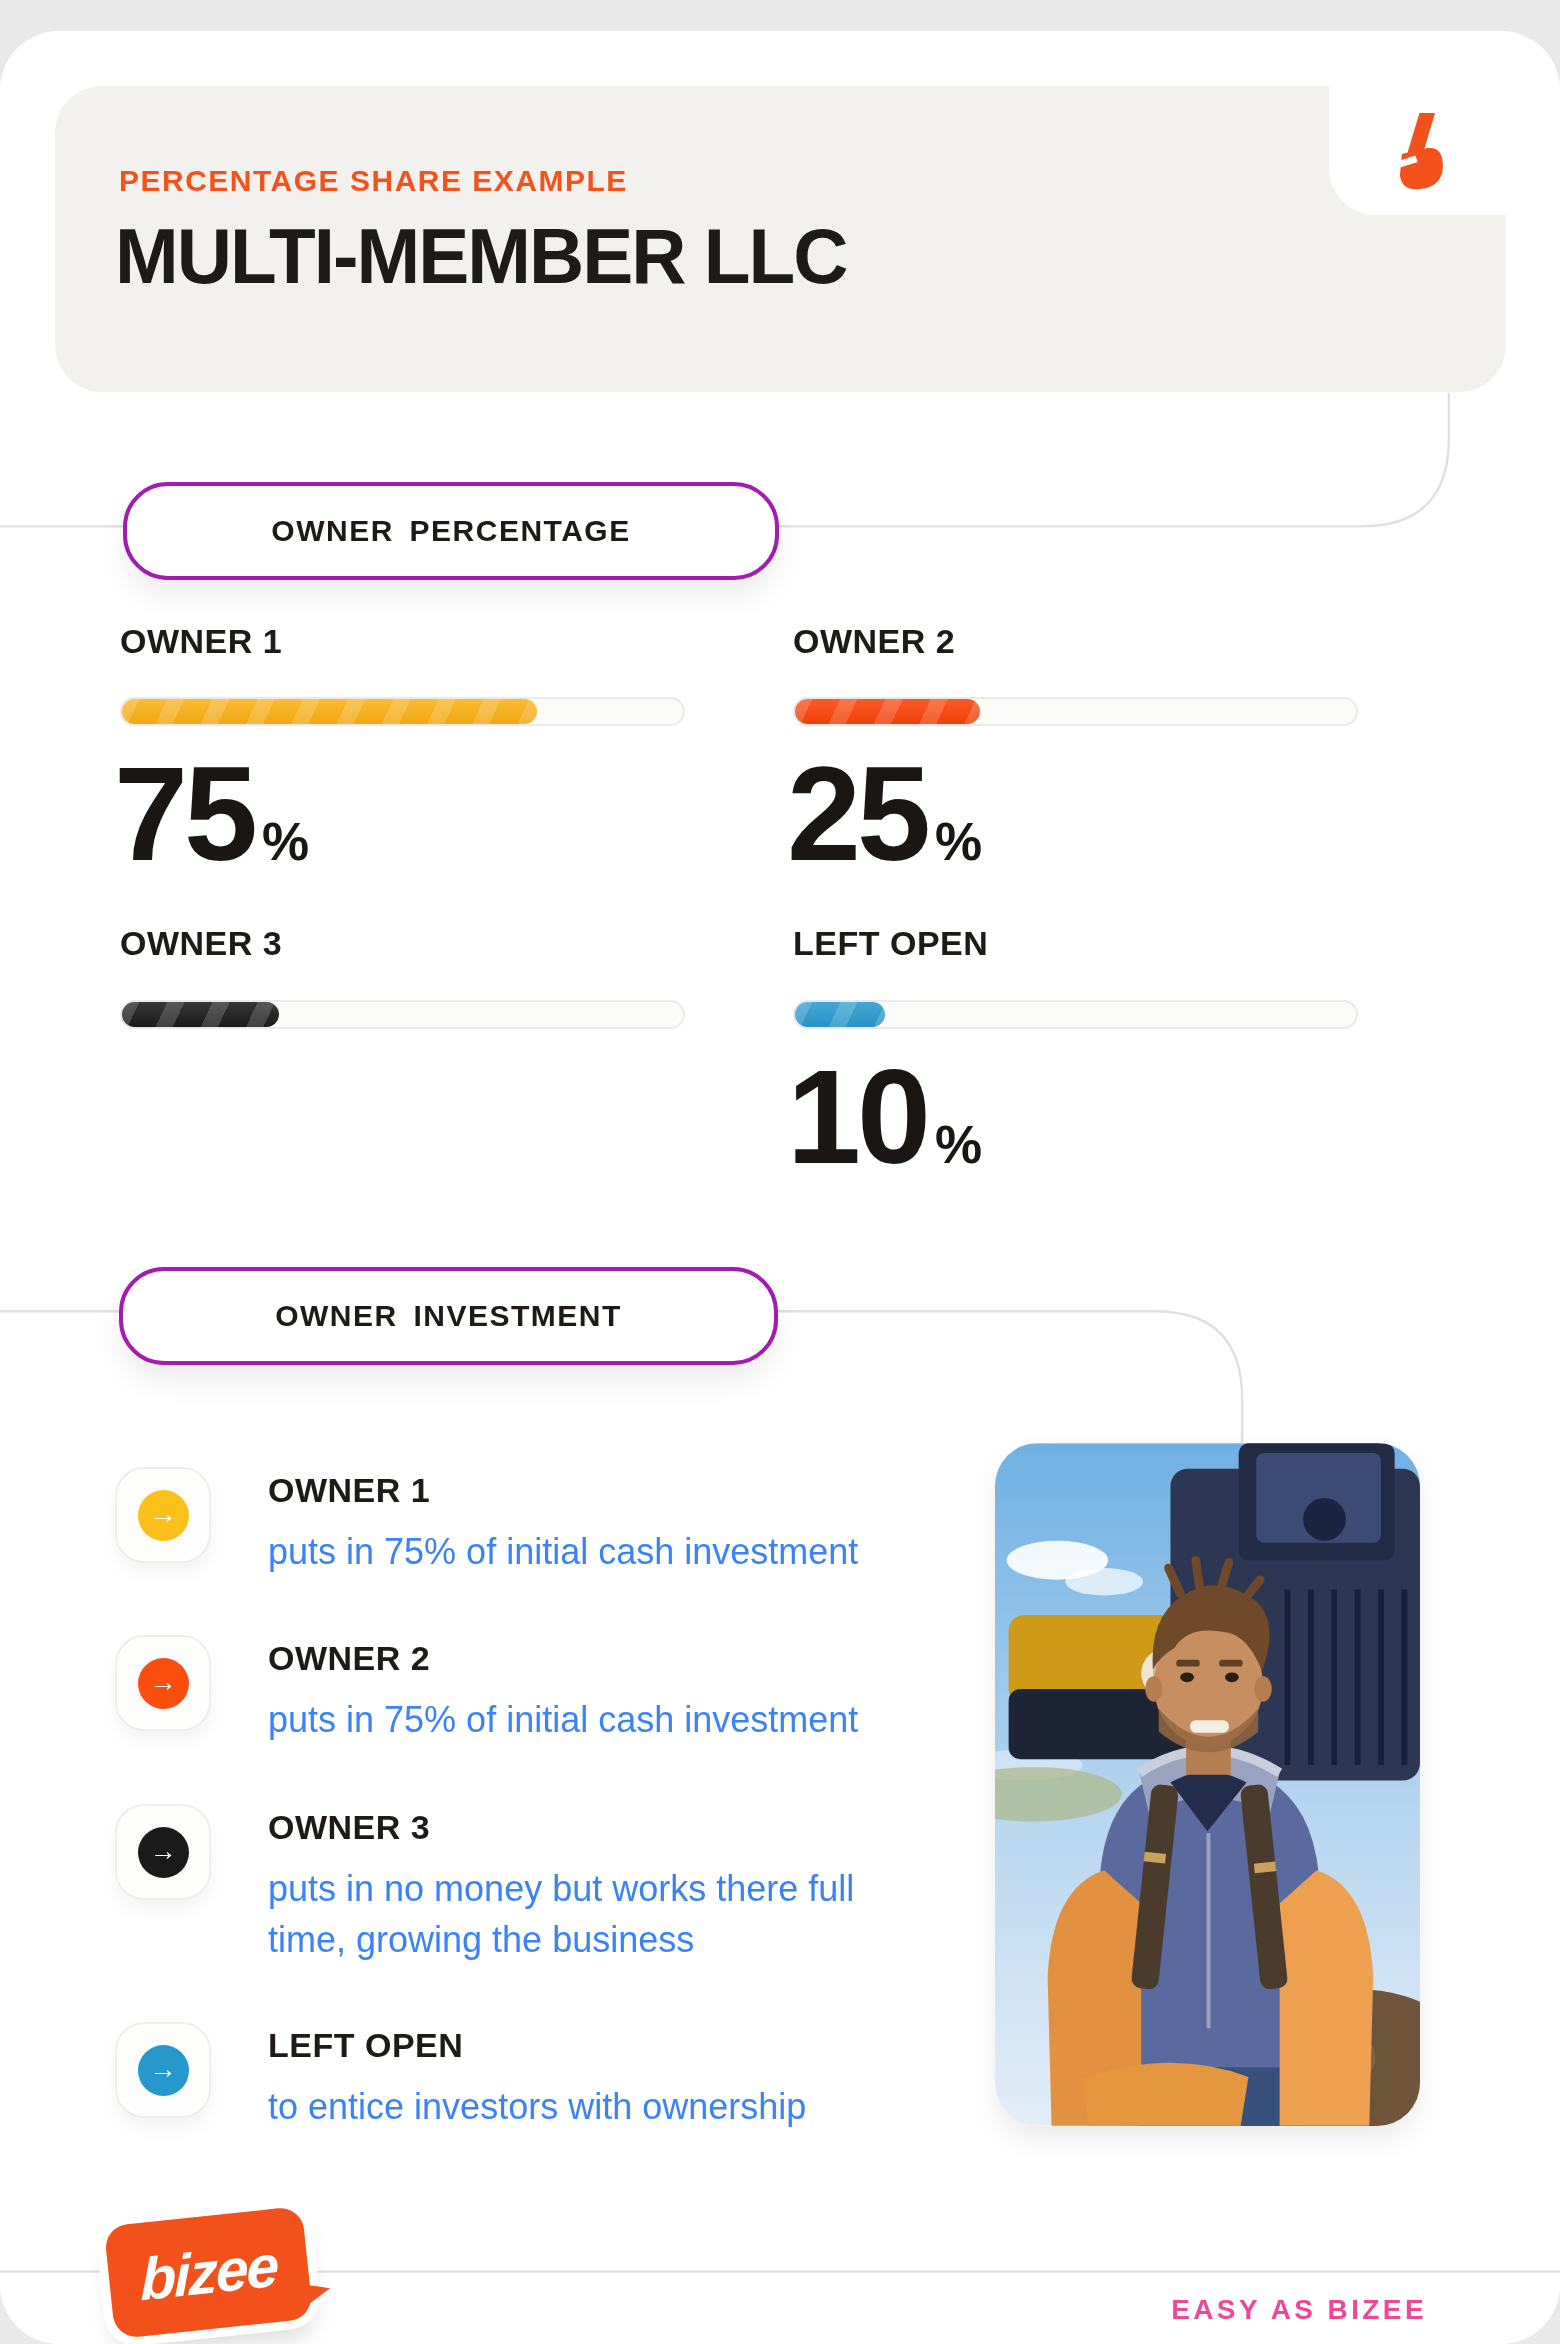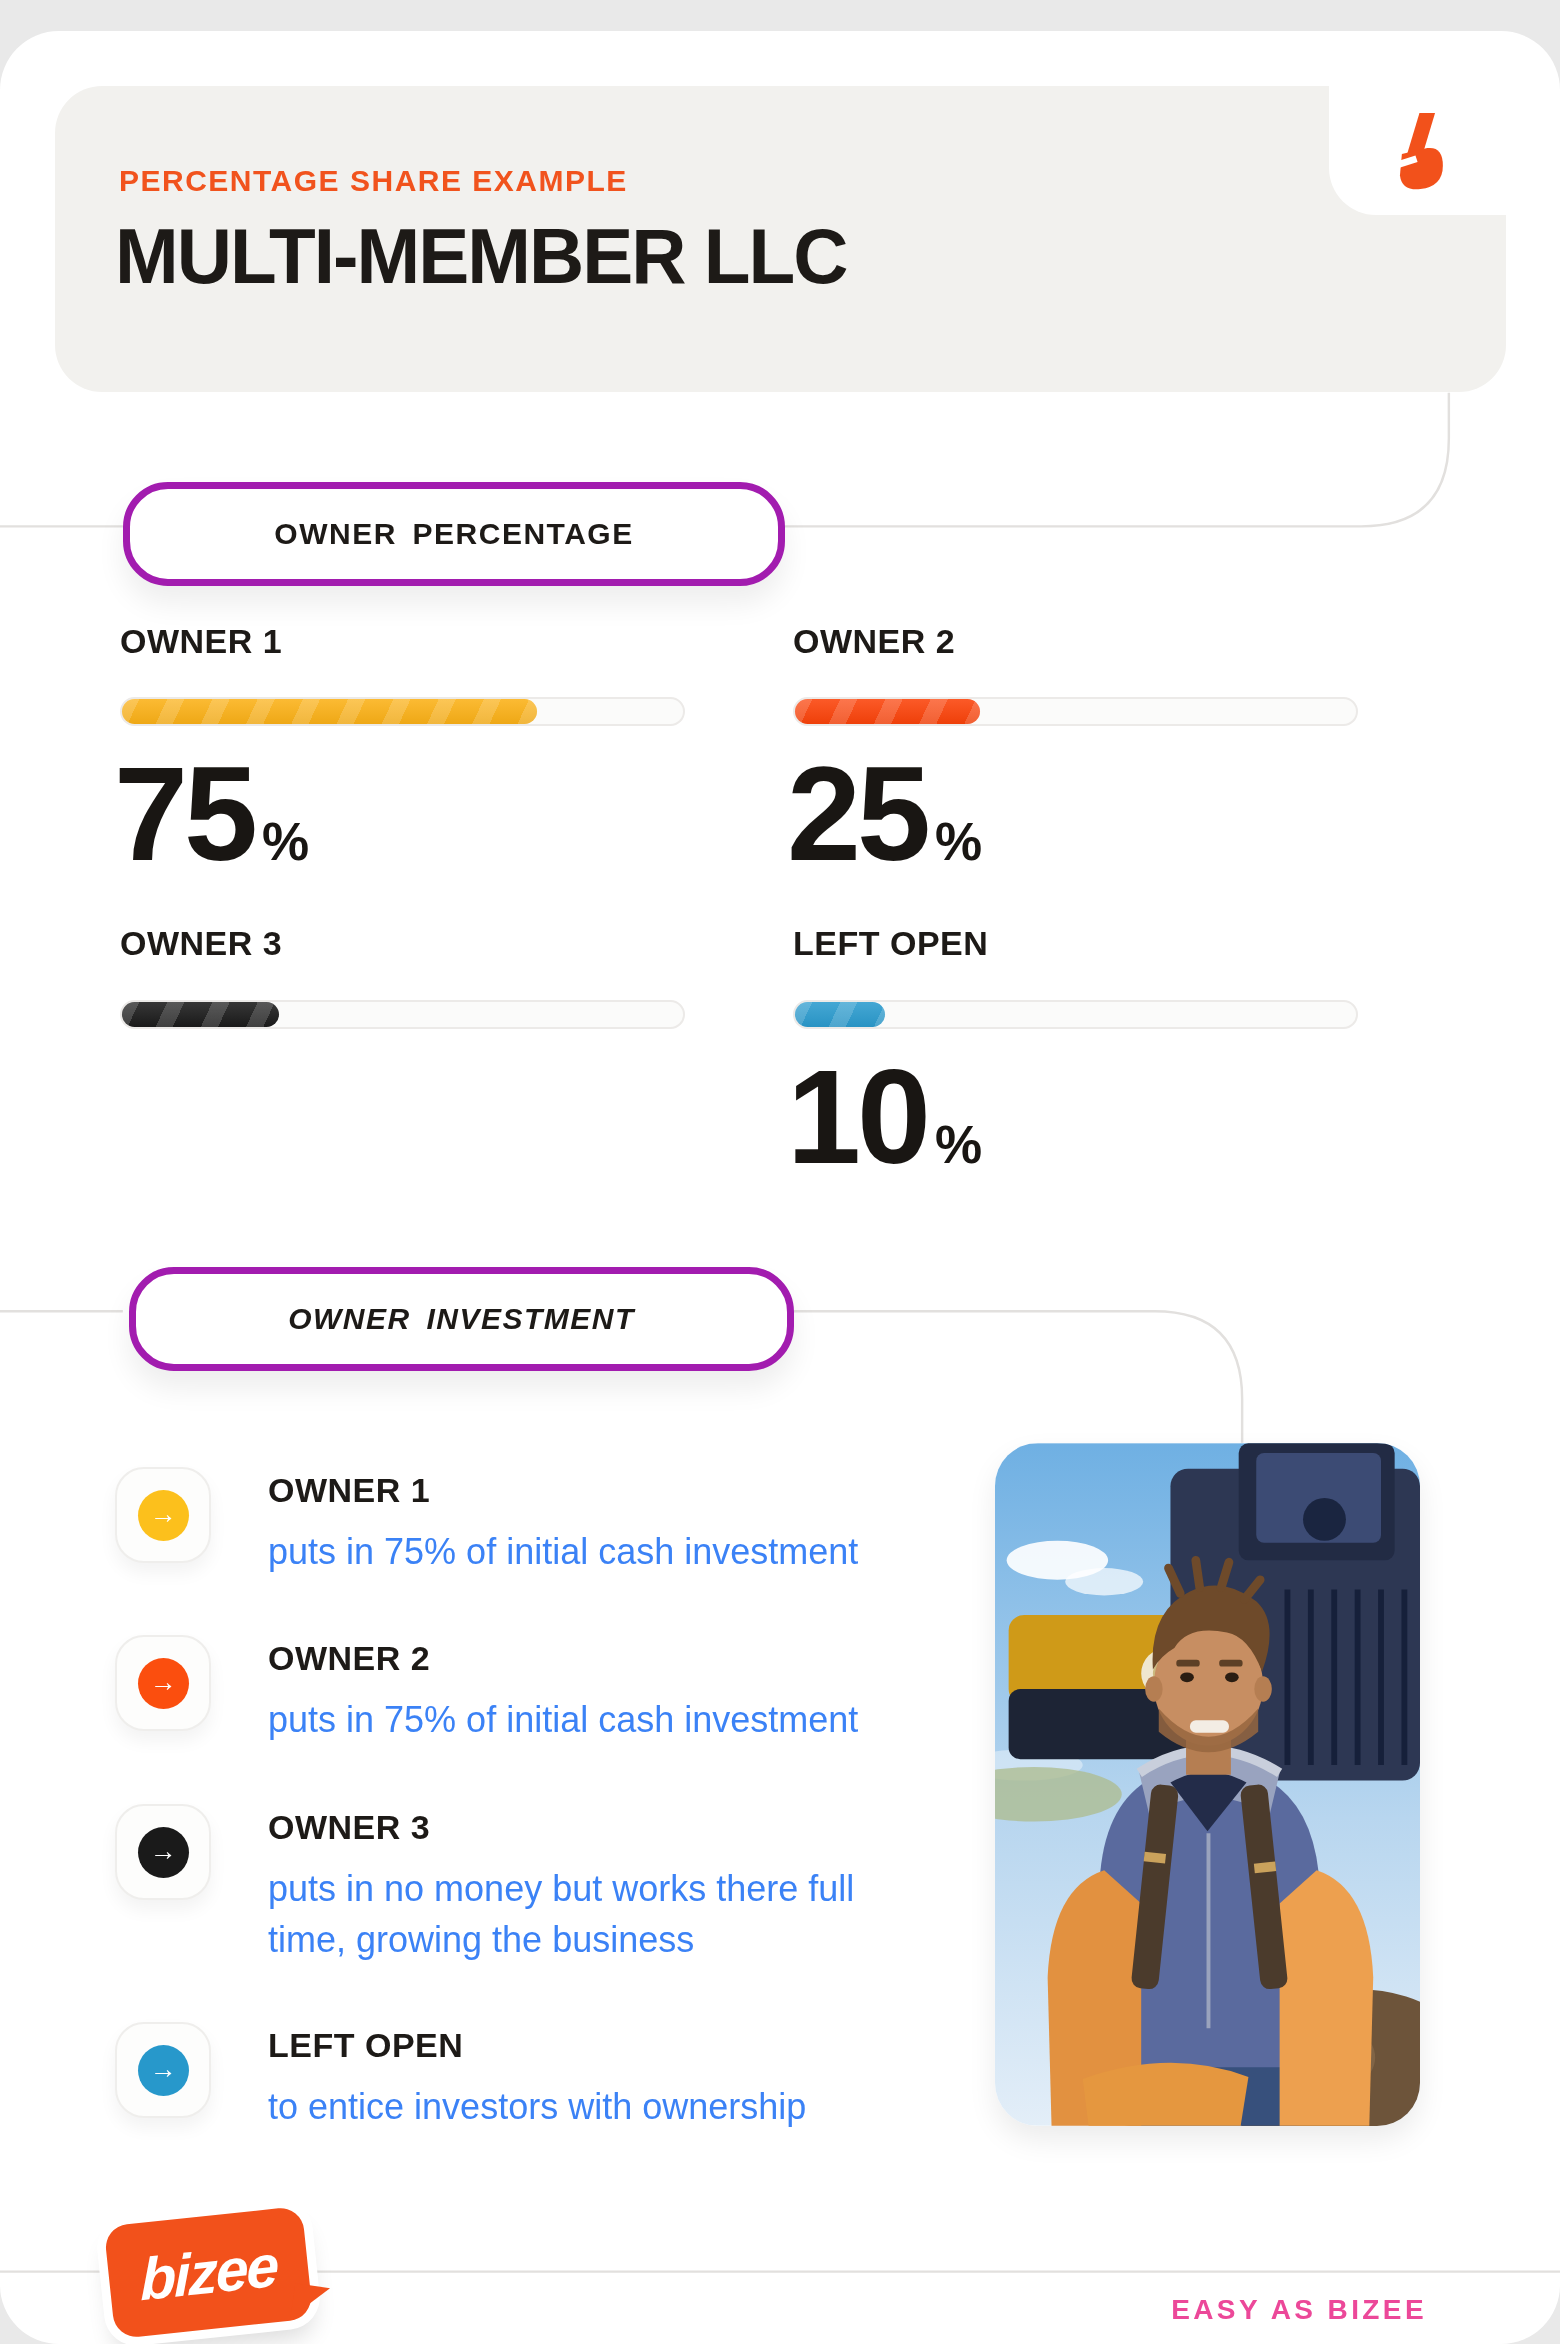--- a/index.html
+++ b/index.html
@@ -14,25 +14,25 @@
   .header-card{position:absolute;left:55px;top:55px;width:1451px;height:306px;
                background:#f2f1ee;border-radius:47px;}
   .notch{position:absolute;right:0;top:0;width:177px;height:129px;background:#ffffff;
          border-bottom-left-radius:47px;display:flex;align-items:center;justify-content:center;}
   .eyebrow{position:absolute;left:64px;top:78px;font-size:30px;font-weight:900;
            letter-spacing:1.5px;color:#F1531D;}
   .big-title{position:absolute;left:60px;top:125px;font-size:78px;font-weight:900;
              letter-spacing:-2px;color:#1d1a17;transform:scaleX(.98);transform-origin:left;}
 
   
-  .pill{position:absolute;background:#fff;border:7px solid #a21caf;border-radius:45px;
+  .pill{position:absolute;background:#fff;border:4px solid #a21caf;border-radius:45px;
         box-shadow:0 17.6px 29px rgba(0,0,0,.07);display:flex;align-items:center;justify-content:center;}
   .pill span{font-size:30px;font-weight:900;letter-spacing:1.5px;word-spacing:5.9px;color:#1d1a17;}
   .pill-1{left:123px;top:451px;width:648px;height:90px;}
-  .pill-2{left:129px;top:1236px;width:651px;height:90px;font-style:italic;}
+  .pill-2{left:119px;top:1236px;width:651px;height:90px;}
 
   
   .bar-label{position:absolute;font-size:34px;font-weight:900;letter-spacing:0.5px;color:#1d1a17;}
   .track{position:absolute;width:565px;height:29px;border-radius:14.6px;background:#fbfbfa;
          border:2px solid #eceae8;box-sizing:border-box;}
   .fill{position:relative;height:100%;border-radius:12.7px;overflow:hidden;}
   .fill::after{content:"";position:absolute;inset:0;
         background:repeating-linear-gradient(115deg,rgba(255,255,255,.17) 0 15.6px,rgba(255,255,255,0) 15.6px 41px);}
   .fill::before{content:"";position:absolute;inset:0;
         background:linear-gradient(180deg,rgba(255,255,255,.12),rgba(0,0,0,.05));}

